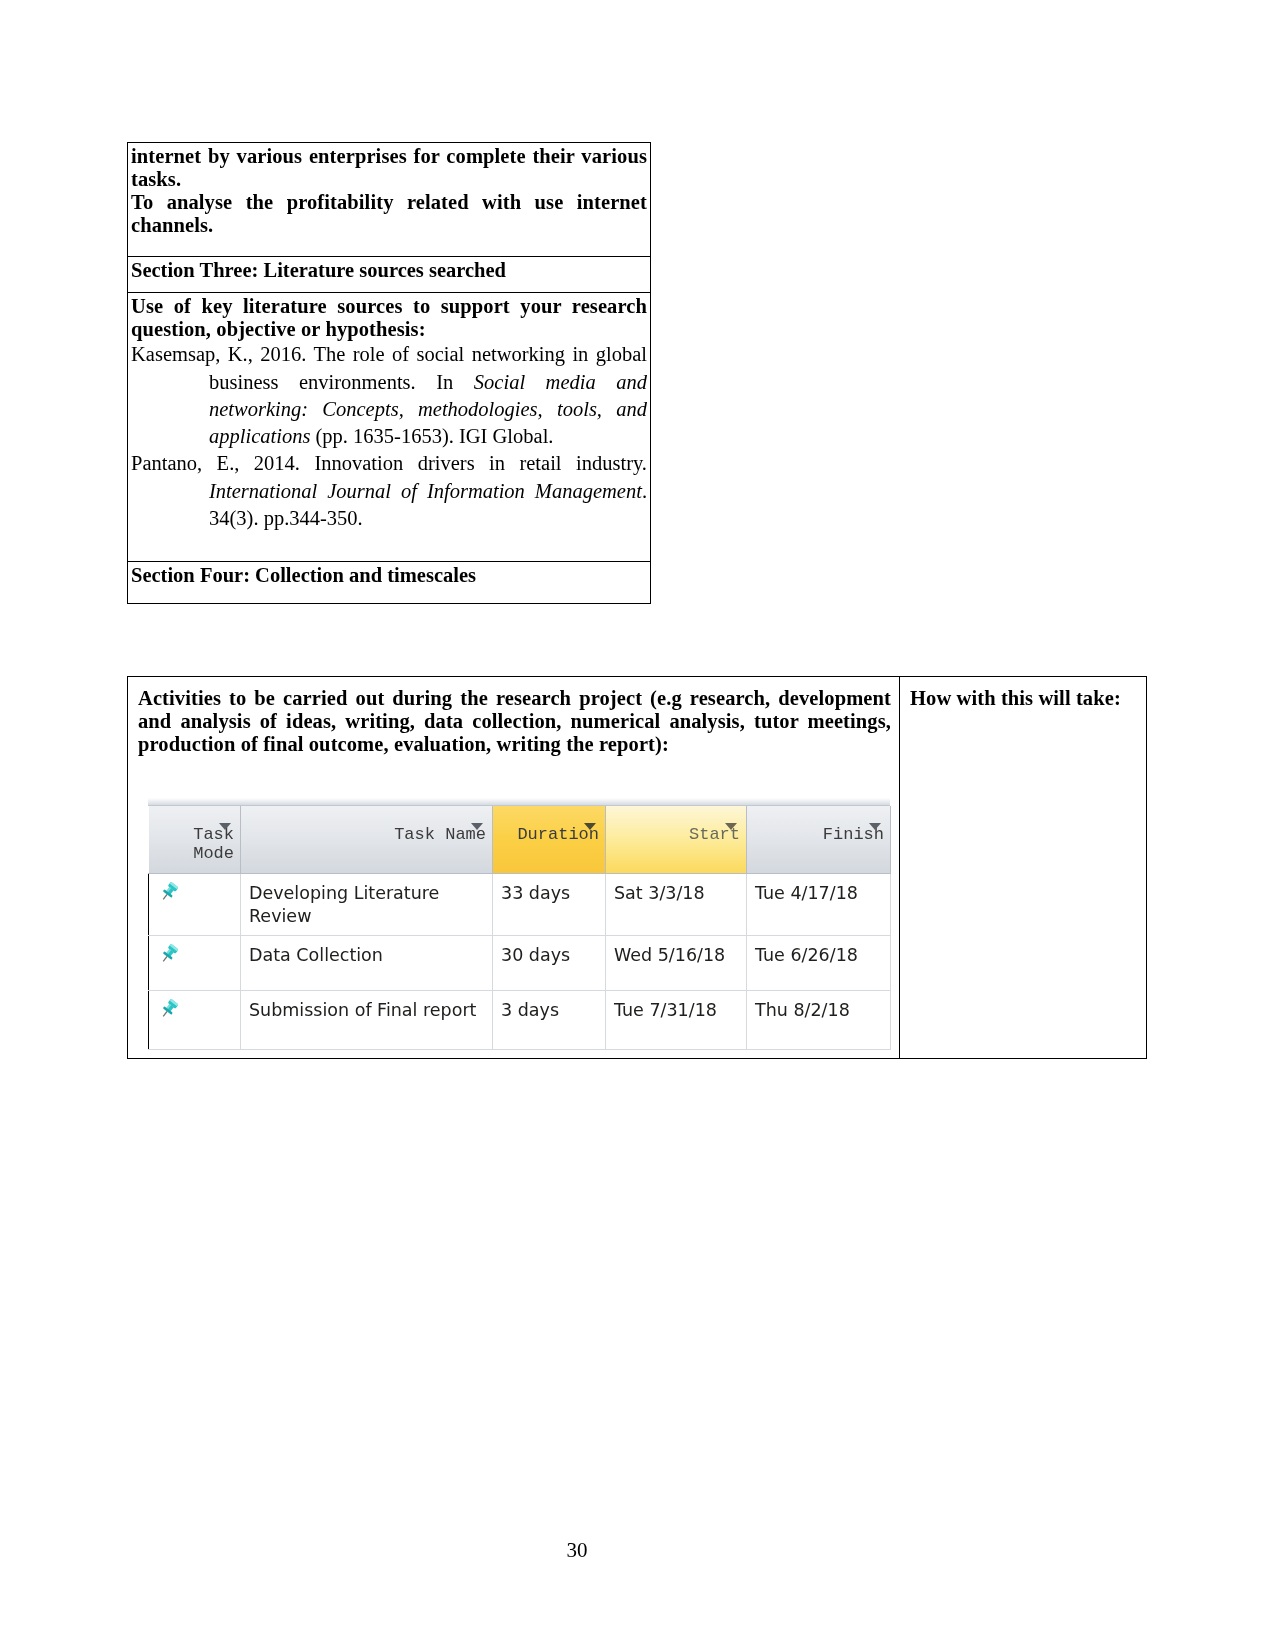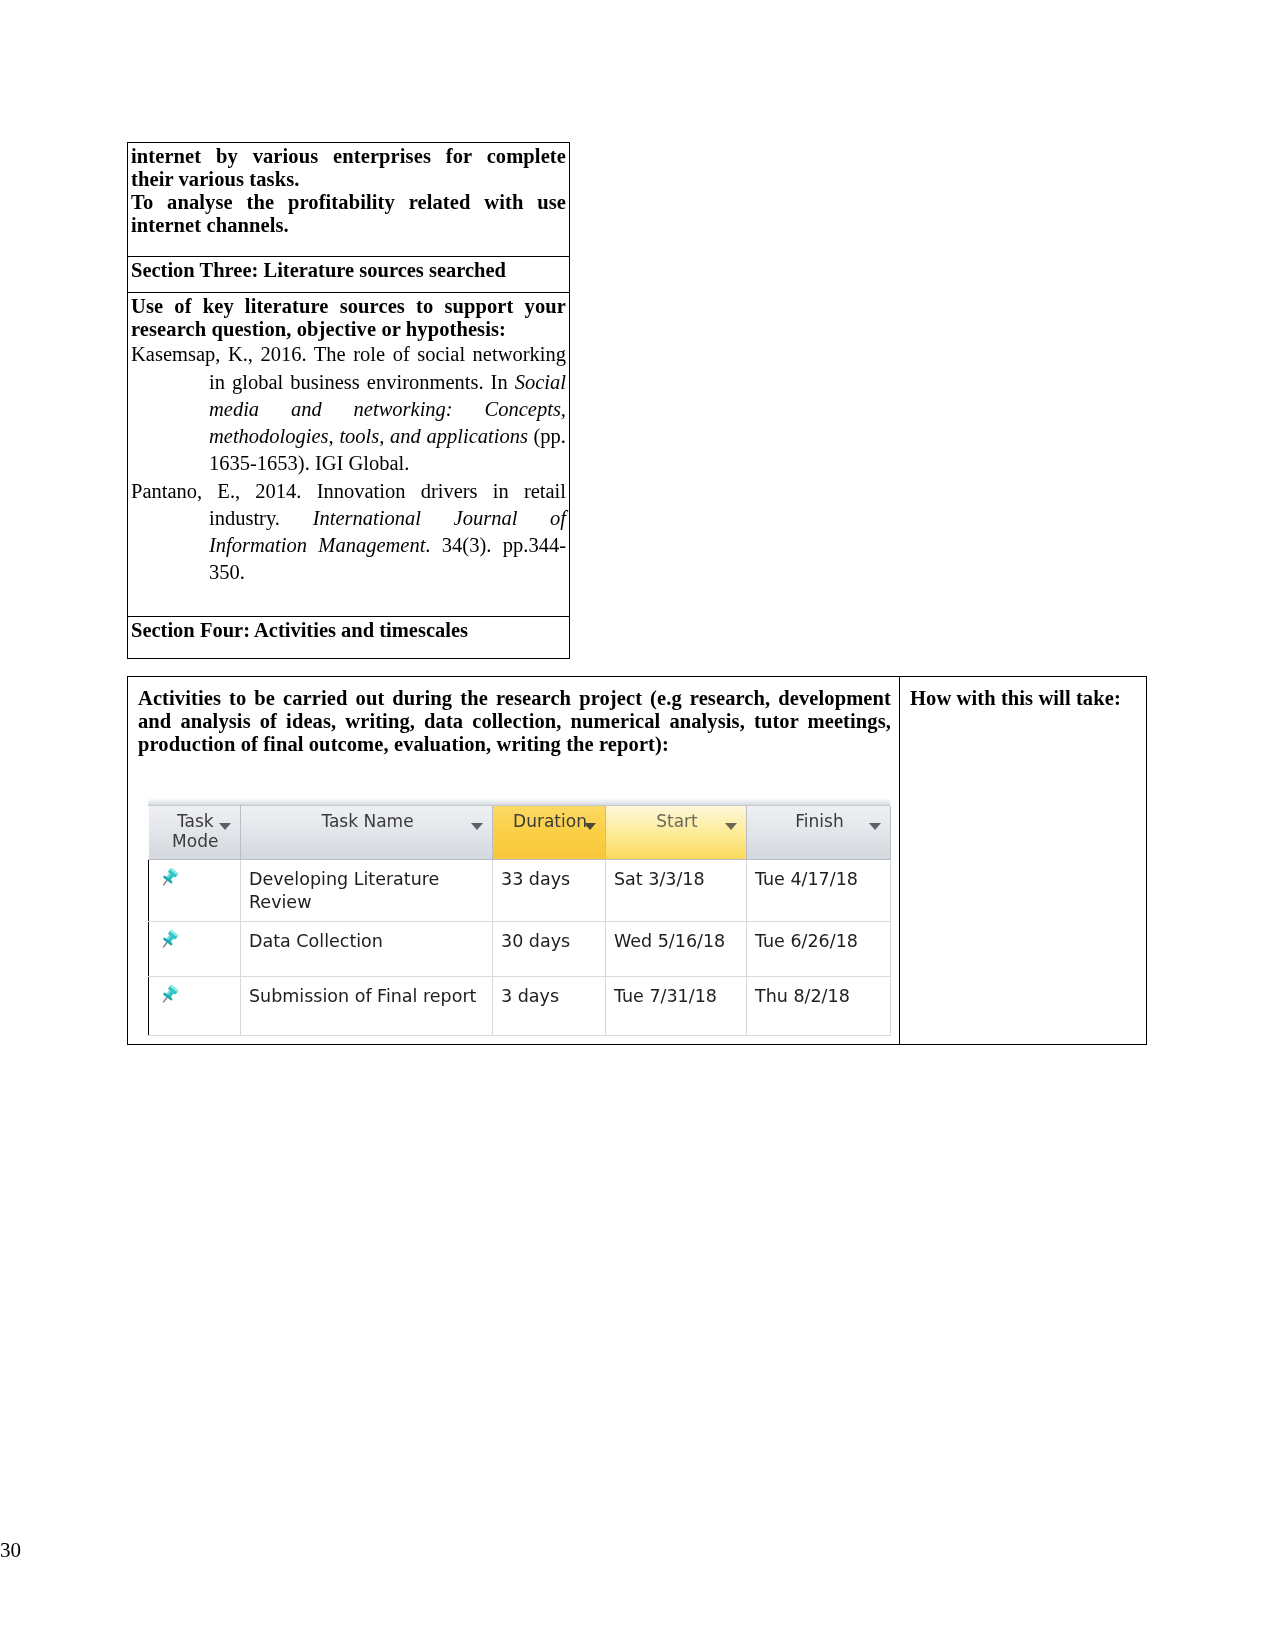--- a/index.html
+++ b/index.html
@@ -21,21 +21,21 @@
     left: 0; top: 0;
     width: 1275px;
     height: 1651px;
   }
 
   
   .upper-table {
     position: absolute;
     left: 127px;
     top: 142px;
-    width: 443px;
+    width: 524px;
     border-collapse: collapse;
     table-layout: fixed;
   }
   .upper-table td {
     border: 1.4px solid #000000;
     padding: 2px 3px 3px 3px;
     vertical-align: top;
   }
 
   .b-just {
@@ -114,28 +114,29 @@
   .msp-table col.c-mode   { width: 92px; }
   .msp-table col.c-name   { width: 252px; }
   .msp-table col.c-dur    { width: 113px; }
   .msp-table col.c-start  { width: 141px; }
   .msp-table col.c-finish { width: 144px; }
 
   .msp-table th {
     font-weight: normal;
     font-size: 17px;
     color: #3b3b3b;
-    text-align: center;
-    padding: 5px 6px 4px 8px;
+    text-align: right;
+    padding: 19px 6px 4px 8px;
     height: 44px;
     vertical-align: top;
     position: relative;
     border-right: 1px solid #b9bec6;
     border-bottom: 1px solid #b9bec6;
     background: linear-gradient(to bottom, #eef0f3 0%, #e3e6ea 45%, #d3d8de 100%);
+    font-family: Liberation Mono, monospace;
   }
   .msp-table th.hdr-dur {
     background: linear-gradient(to bottom, #fcd965 0%, #fbcf45 50%, #f8c63a 100%);
     color: #3b3b3b;
   }
   .msp-table th.hdr-start {
     background: linear-gradient(to bottom, #fdf6d8 0%, #fdeda0 45%, #fbd95c 100%);
     color: #6a6a5a;
   }
   .msp-table th .hdr-label { display: block; }
@@ -178,22 +179,24 @@
     height: 24px;
     vertical-align: middle;
   }
 
   
   .page-number {
     position: absolute;
     left: 0;
     top: 1538px;
     width: 1142px;
+    text-align: center;
     font-size: 21px;
     font-family: "Liberation Serif", "DejaVu Serif", serif;
+    padding-left: 6px;
   }
 </style>
 </head>
 <body>
 
 <div class="page">
 
   <table class="upper-table">
     <tbody>
         <tr>
@@ -212,21 +215,21 @@
         <div class="b-just">Use of key literature sources to support your research question, objective or hypothesis:</div>
         <div class="ref-block">
           <p class="ref-entry" id="ref-0"><span>Kasemsap, K., 2016. The role of social networking in global business environments. In </span><i>Social media and networking: Concepts, methodologies, tools, and applications</i><span> (pp. 1635-1653). IGI Global.</span></p>
           <p class="ref-entry" id="ref-1"><span>Pantano, E., 2014. Innovation drivers in retail industry. </span><i>International Journal of Information Management</i><span>. 34(3). pp.344-350.</span></p>
         </div>
         <div style="height:26px"></div>
       </td>
     </tr>
     <tr>
       <td class="cell-pad-sec4">
-        <div class="b-left">Section Four: Activities and timescales</div>
+        <div class="b-left">Section Four: Collection and timescales</div>
       </td>
     </tr>
   </tbody>
     </table>
 
   <table class="lower-table">
     <colgroup>
       <col class="col-activities">
       <col class="col-howlong">
     </colgroup>

